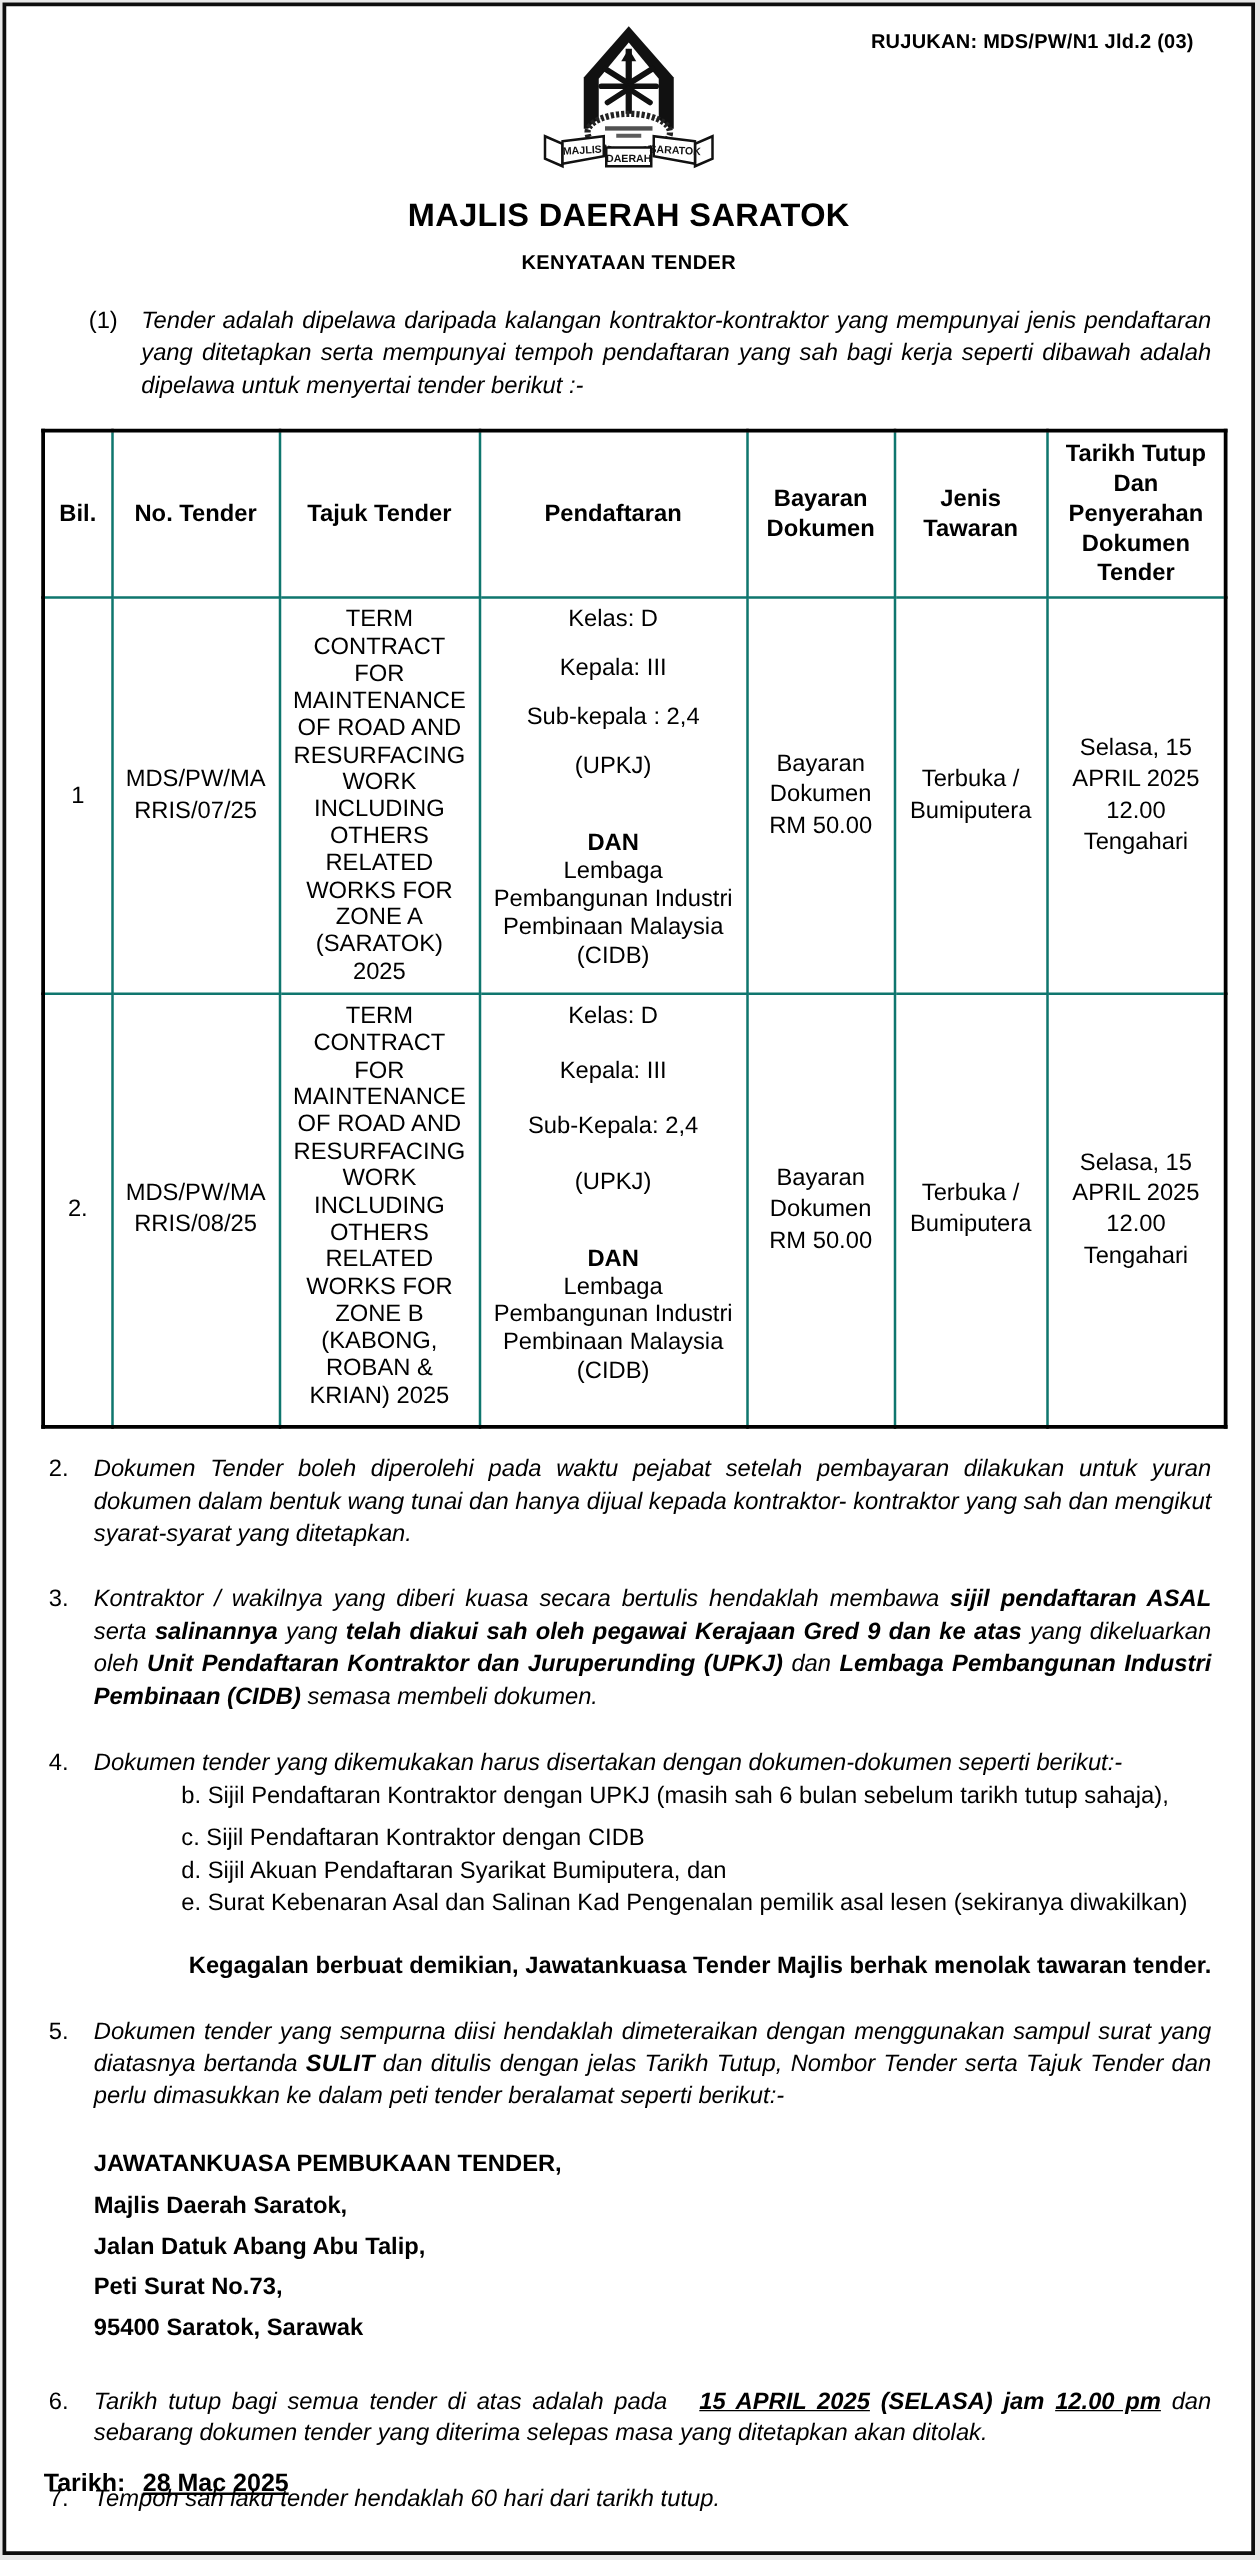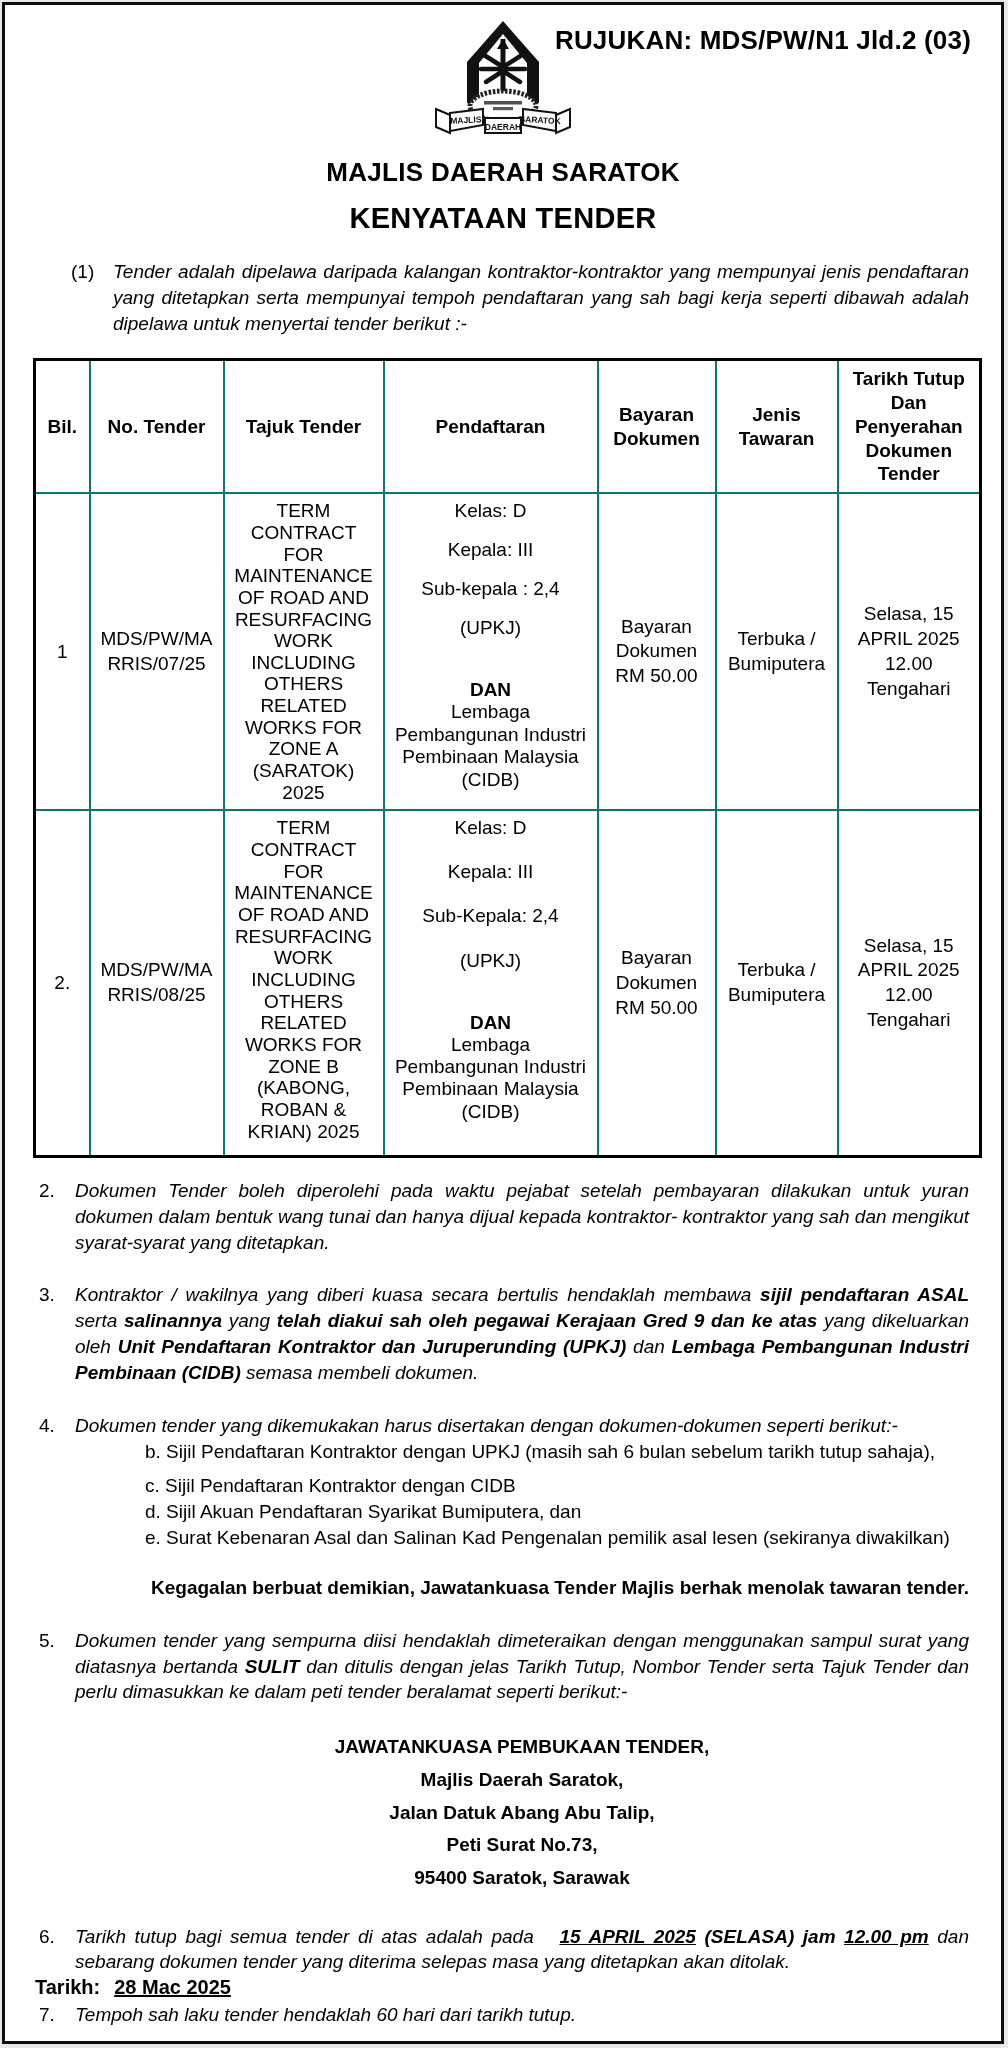--- a/index.html
+++ b/index.html
@@ -13,26 +13,26 @@
     box-sizing:border-box;
     padding:14px 28px 0 28px;
     overflow:hidden;
   }
   .b{font-weight:bold;}
   .u{text-decoration:underline;text-align:right;}
 
   
   .hdr{position:relative;height:128px;}
   .rujukan{
-    position:absolute;top:6px;right:2px;
-    font-size:26px;font-weight:bold;letter-spacing:.2px;
+    position:absolute;top:6px;right:18px;
+    font-size:16px;font-weight:bold;letter-spacing:.2px;
   }
   .logo-wrap{position:absolute;left:0;right:0;top:0;text-align:center;}
   .org-name{text-align:center;font-weight:bold;font-size:26px;margin:10px 0 14px 0;letter-spacing:.3px;}
-  .doc-title{text-align:center;font-weight:bold;font-size:29px;margin:0 0 24px 0;letter-spacing:.3px;}
+  .doc-title{text-align:center;font-weight:bold;font-size:16px;margin:0 0 24px 0;letter-spacing:.3px;}
 
   
   .intro{
     display:grid;grid-template-columns:42px 1fr;
     margin:0 4px 22px 38px;
     font-size:19px;line-height:1.36;text-align:justify;
   }
   .intro-no{text-align:left;}
 
   
@@ -67,21 +67,21 @@
   .item{
     display:grid;grid-template-columns:36px 1fr;
     margin:0 4px 27px 6px;
     font-size:19px;line-height:1.36;
   }
   .item-text{text-align:justify;font-style:italic;}
   .sub{margin-left:70px;text-align:left;}
   .sub-gap{margin-top:9px;}
   .note{margin-top:24px;text-align:right;font-weight:bold;}
   .address{
-    margin:26px 0 2px 0;text-align:center;font-weight:bold;
+    margin:26px 0 2px 0;font-weight:bold;
     white-space:pre-line;line-height:1.72;
   }
   .dateline{
     position:absolute;left:30px;bottom:42px;
     font-size:20px;font-weight:bold;
   }
   .dateline .u{text-decoration:underline;}
   .nbsp-gap{display:inline-block;width:14px;}
 
   

